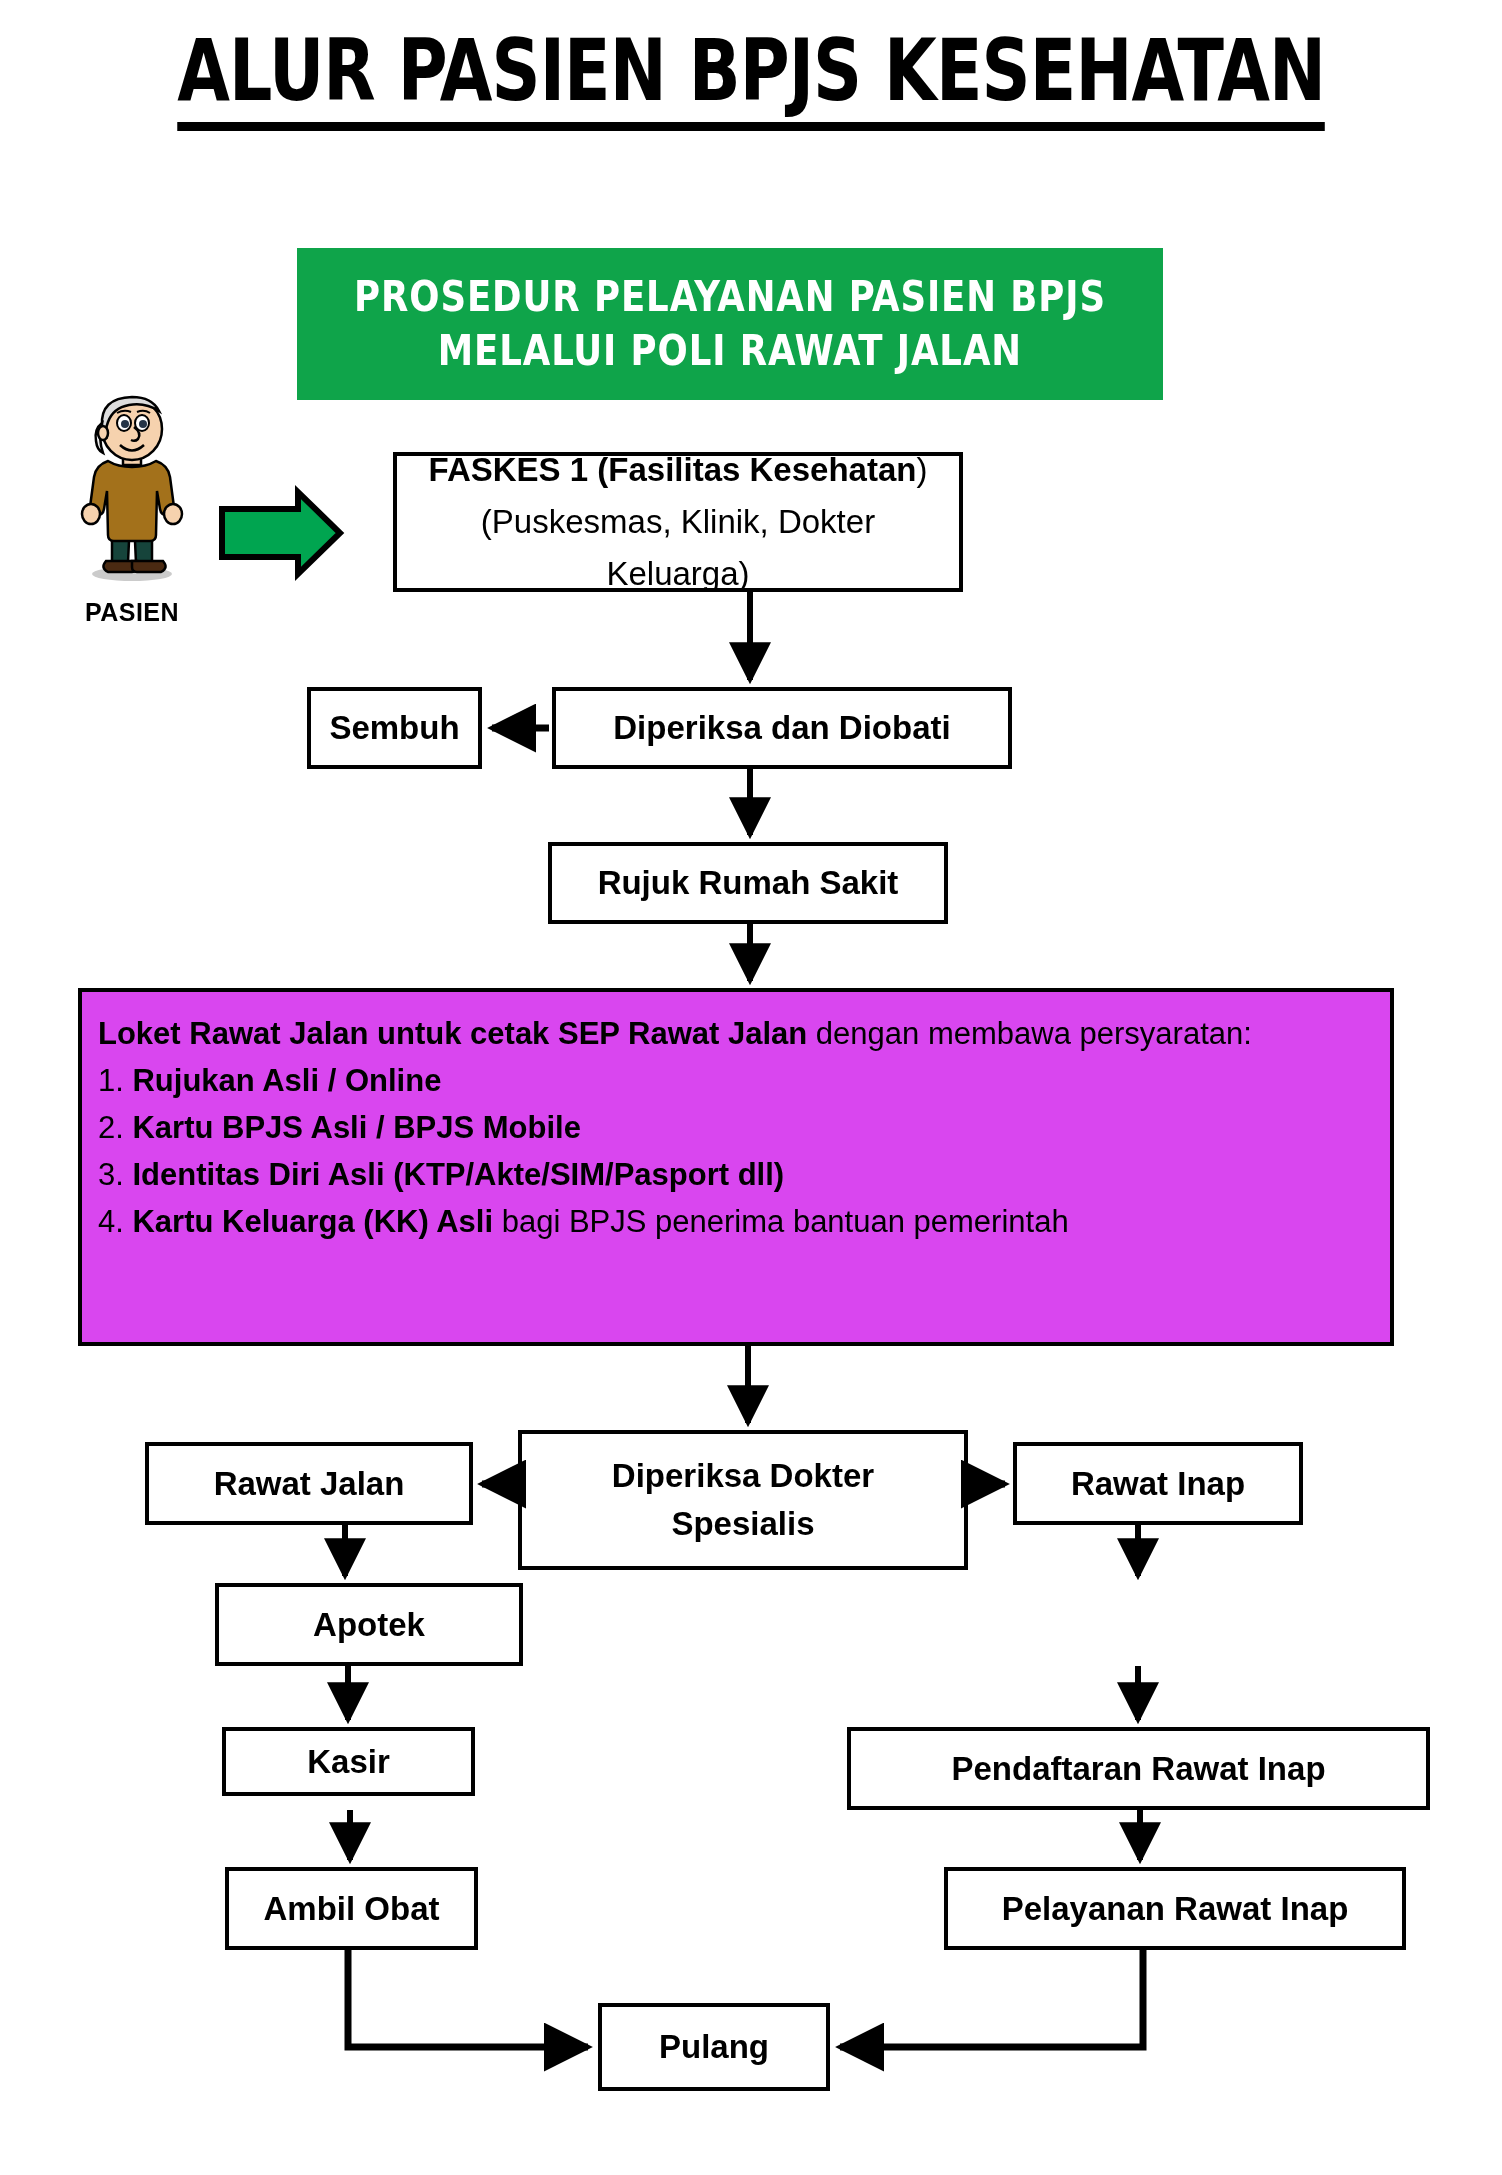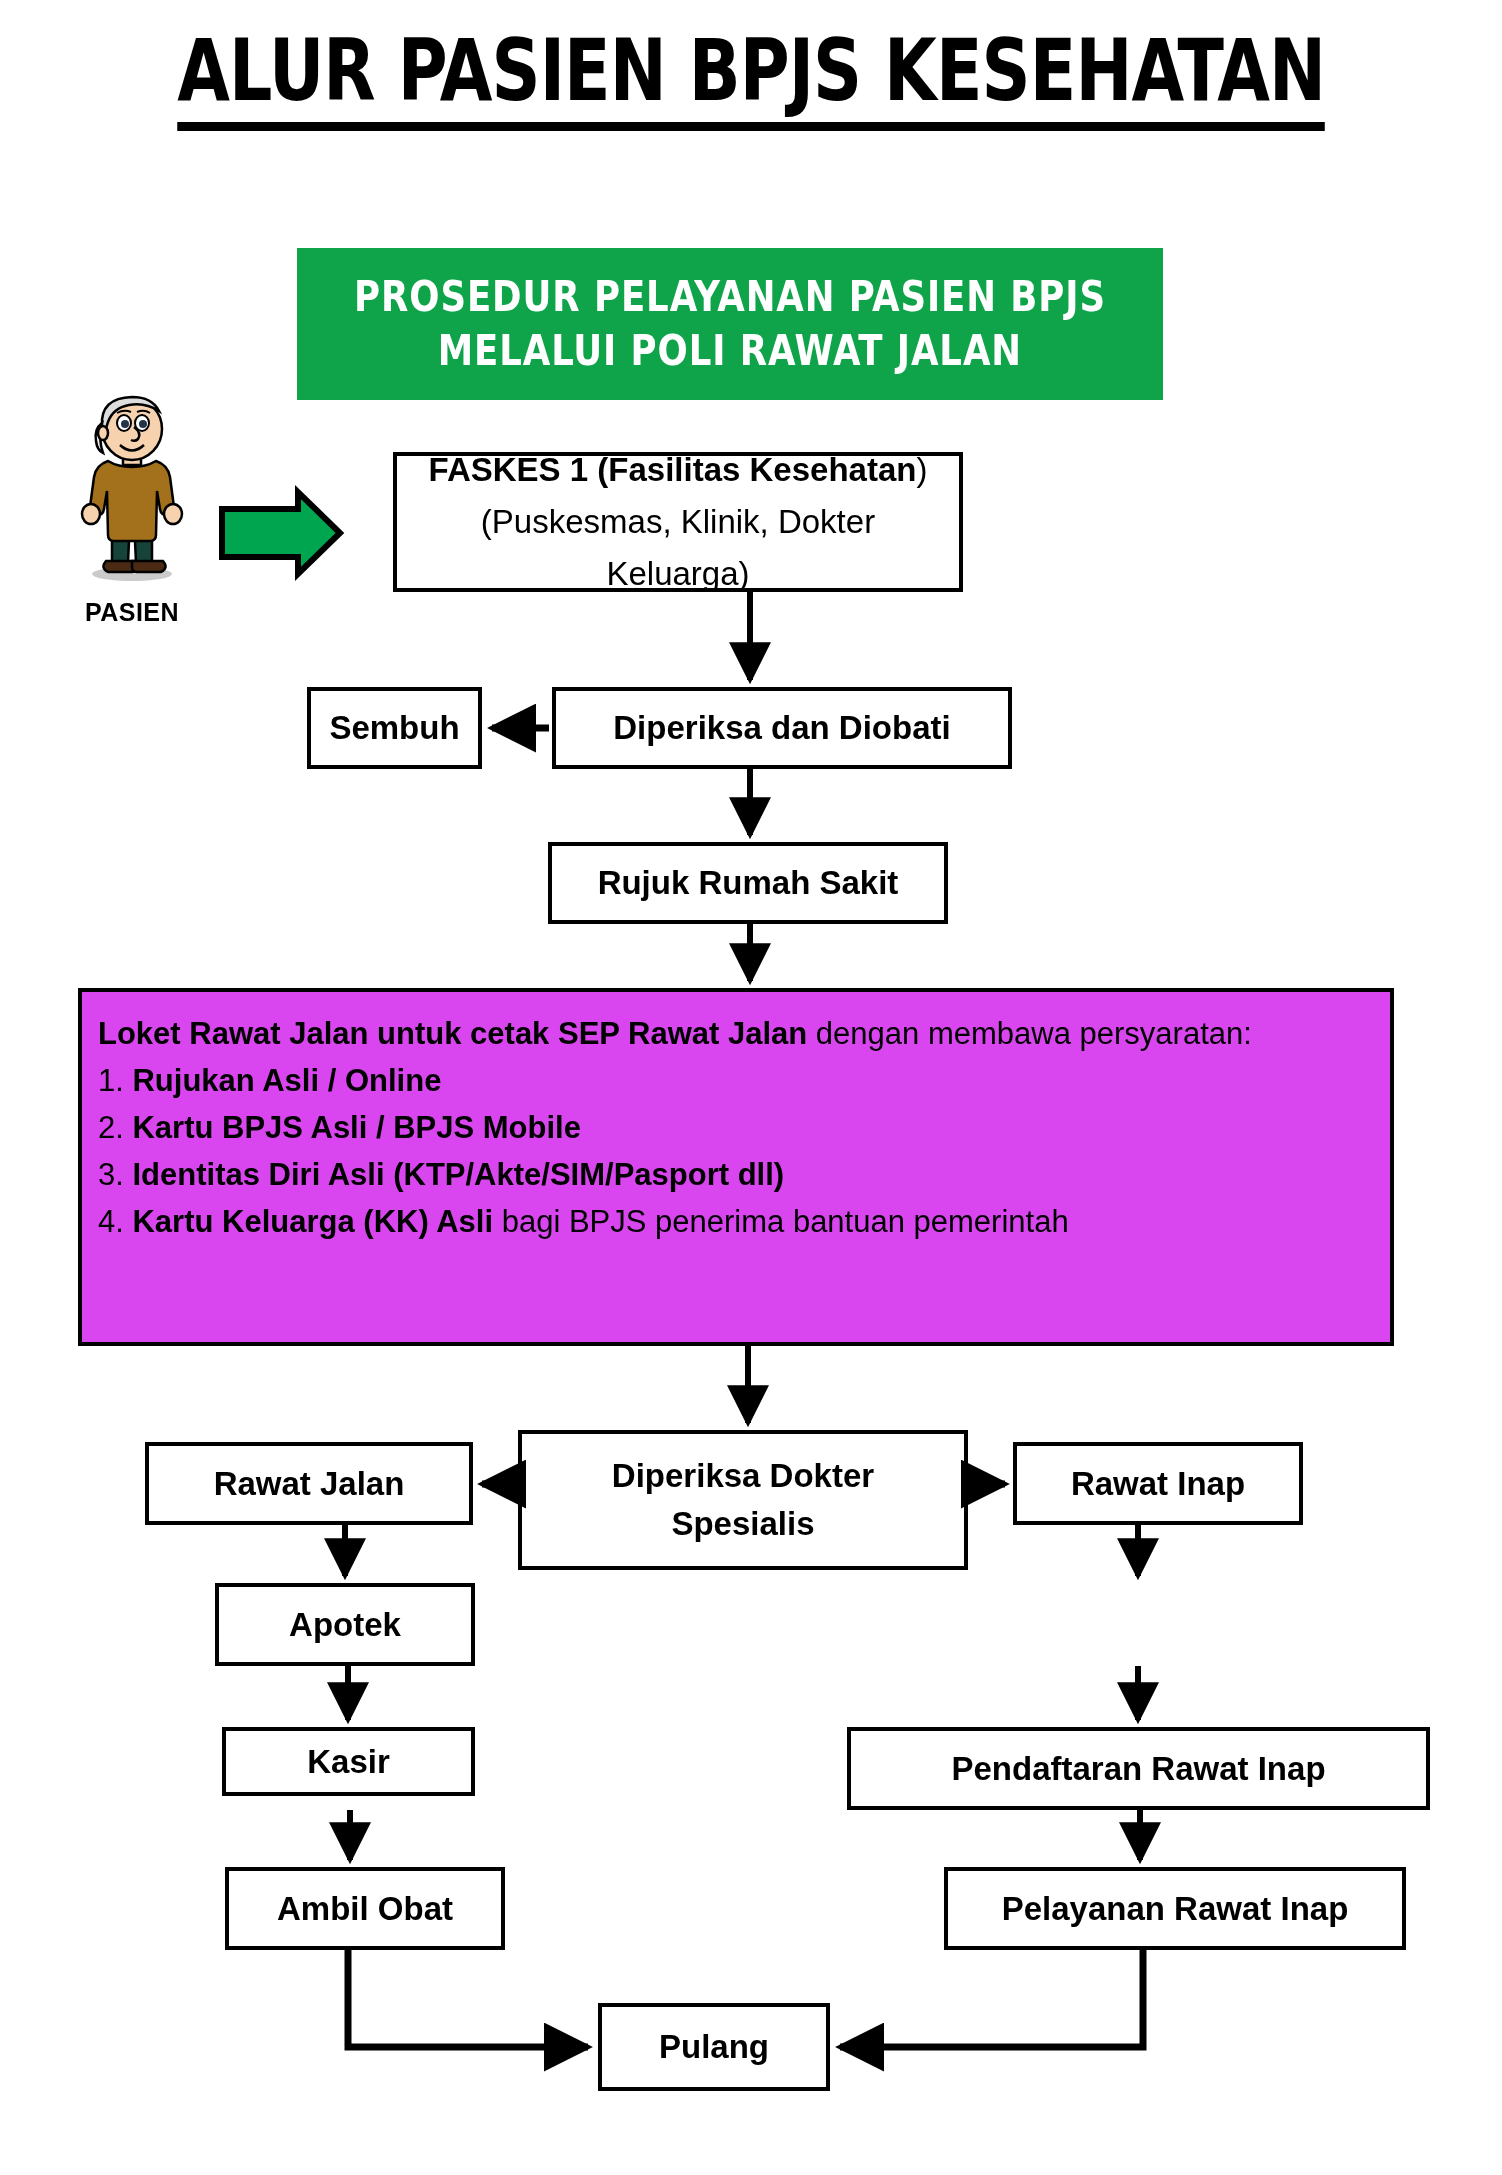--- a/index.html
+++ b/index.html
@@ -237,29 +237,29 @@
   </div>
 
   <div class="box bold" style="left:145px; top:1442px; width:328px; height:83px;">
     <span>Rawat Jalan</span>
   </div>
 
   <div class="box bold" style="left:1013px; top:1442px; width:290px; height:83px;">
     <span>Rawat Inap</span>
   </div>
 
-  <div class="box bold" style="left:215px; top:1583px; width:260px; height:83px;">
+  <div class="box bold" style="left:215px; top:1583px; width:308px; height:83px;">
     <span>Apotek</span>
   </div>
 
   <div class="box bold" style="left:222px; top:1727px; width:253px; height:69px;">
     <span>Kasir</span>
   </div>
 
-  <div class="box bold" style="left:225px; top:1867px; width:280px; height:83px;">
+  <div class="box bold" style="left:225px; top:1867px; width:253px; height:83px;">
     <span>Ambil Obat</span>
   </div>
 
 
   <div class="box bold" style="left:847px; top:1727px; width:583px; height:83px;">
     <span>Pendaftaran Rawat Inap</span>
   </div>
 
   <div class="box bold" style="left:912px; top:1867px; width:462px; height:83px;margin-left:32px;">
     <span>Pelayanan Rawat Inap</span>

